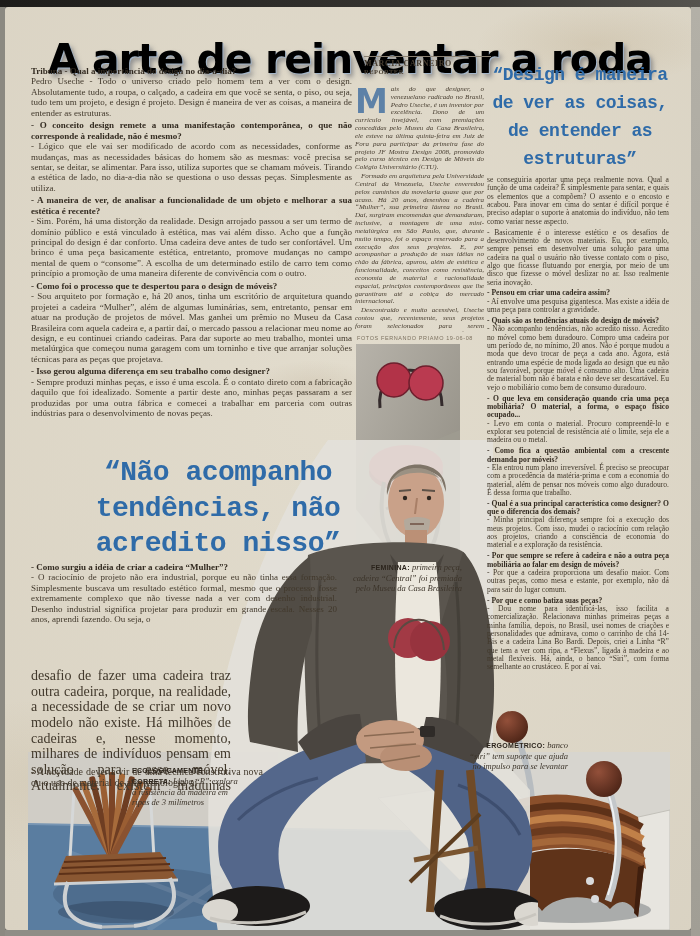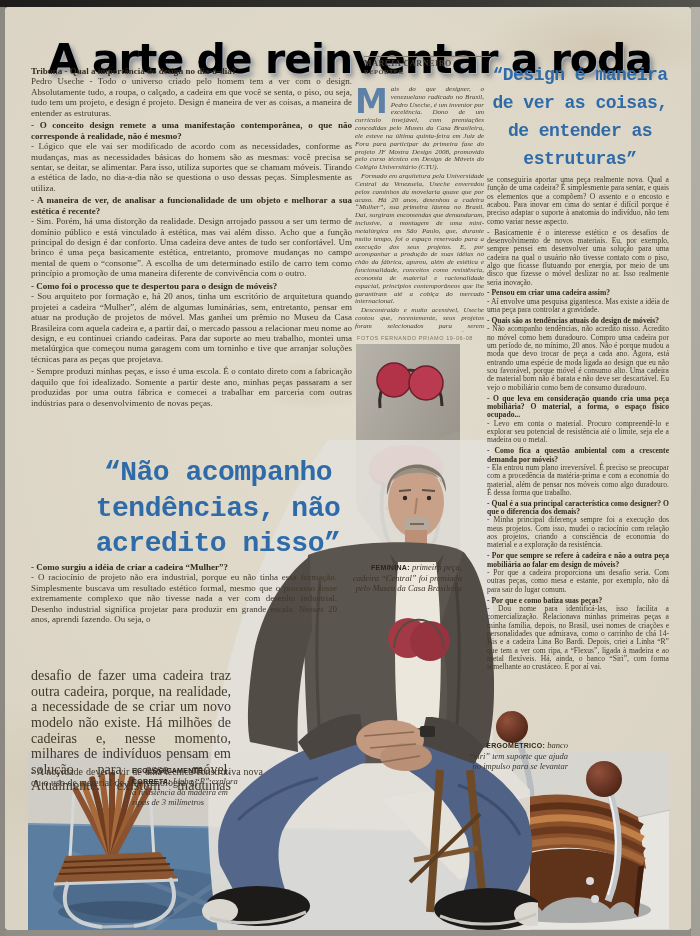--- a/index.html
+++ b/index.html
@@ -77,20 +77,21 @@
 
   <div id="left1" class="coltext">
     <p class="q">Tribuna - Qual a importância do design no dia-a-dia?</p>
     <p class="a">Pedro Useche - Todo o universo criado pelo homem tem a ver com o design. Absolutamente tudo, a roupa, o calçado, a cadeira em que você se senta, o piso, ou seja, tudo tem um projeto, e design é projeto. Design é maneira de ver as coisas, a maneira de entender as estruturas.</p>
     <p class="q">- O conceito design remete a uma manifestação contemporânea, o que não corresponde à realidade, não é mesmo?</p>
     <p class="a">- Lógico que ele vai ser modificado de acordo com as necessidades, conforme as mudanças, mas as necessidades básicas do homem são as mesmas: você precisa se sentar, se deitar, se alimentar. Para isso, utiliza suportes que se chamam móveis. Tirando a estética de lado, no dia-a-dia não se questiona o uso dessas peças. Simplesmente as utiliza.</p>
     <p class="q">- A maneira de ver, de analisar a funcionalidade de um objeto e melhorar a sua estética é recente?</p>
     <p class="a">- Sim. Porém, há uma distorção da realidade. Design arrojado passou a ser um termo de domínio público e está vinculado à estética, mas vai além disso. Acho que a função principal do design é dar conforto. Uma cadeira deve antes de tudo ser confortável. Um brinco é uma peça basicamente estética, entretanto, promove mudanças no campo mental de quem o “consome”. A escolha de um determinado estilo de carro tem como princípio a promoção de uma maneira diferente de convivência com o outro.</p>
     <p class="q">- Como foi o processo que te despertou para o design de móveis?</p>
     <p class="a">- Sou arquiteto por formação e, há 20 anos, tinha um escritório de arquitetura quando projetei a cadeira “Mulher”, além de algumas luminárias, sem, entretanto, pensar em atuar na produção de projetos de móvel. Mas ganhei um prêmio no Museu da Casa Brasileira com aquela cadeira e, a partir daí, o mercado passou a relacionar meu nome ao design, e eu continuei criando cadeiras. Para dar suporte ao meu trabalho, montei uma metalúrgica que começou numa garagem com um torninho e tive que arranjar soluções técnicas para as peças que projetava.</p>
+    <p class="q">- Isso gerou alguma diferença em seu trabalho como designer?</p>
     <p class="a">- Sempre produzi minhas peças, e isso é uma escola. É o contato direto com a fabricação daquilo que foi idealizado. Somente a partir deste ano, minhas peças passaram a ser produzidas por uma outra fábrica e comecei a trabalhar em parceria com outras indústrias para o desenvolvimento de novas peças.</p>
   </div>
 
   <div id="quoteL" class="pullquote">“Não acompanho tendências, não acredito nisso”</div>
 
   <div id="left2" class="coltext">
     <p class="q">- Como surgiu a idéia de criar a cadeira “Mulher”?</p>
     <p class="a">- O raciocínio de projeto não era industrial, porque eu não tinha essa formação. Simplesmente buscava um resultado estético formal, mesmo que o processo fosse extremamente complexo que não tivesse nada a ver com desenho industrial. Desenho industrial significa projetar para produzir em grande escala. Nesses 20 anos, aprendi fazendo. Ou seja, o</p>
   </div>
   <div id="left3" class="coltext">
@@ -120,21 +121,21 @@
     <p class="a">- Aí envolve uma pesquisa gigantesca. Mas existe a idéia de uma peça para controlar a gravidade.</p>
     <p class="q">- Quais são as tendências atuais do design de móveis?</p>
     <p class="a">- Não acompanho tendências, não acredito nisso. Acredito no móvel como bem duradouro. Compro uma cadeira por um período de, no mínimo, 20 anos. Não é porque mudou a moda que devo trocar de peça a cada ano. Agora, está entrando uma espécie de moda ligada ao design que eu não sou favorável, porque móvel é consumo alto. Uma cadeira de material bom não é barata e não deve ser descartável. Eu vejo o mobiliário como bem de consumo duradouro.</p>
     <p class="q">- O que leva em consideração quando cria uma peça mobiliária? O material, a forma, o espaço físico ocupado...</p>
     <p class="a">- Levo em conta o material. Procuro compreendê-lo e explorar seu potencial de resistência até o limite, seja ele a madeira ou o metal.</p>
     <p class="q">- Como fica a questão ambiental com a crescente demanda por móveis?</p>
     <p class="a">- Ela entrou num plano irreversível. É preciso se preocupar com a procedência da matéria-prima e com a economia do material, além de pensar nos móveis como algo duradouro. É dessa forma que trabalho.</p>
     <p class="q">- Qual é a sua principal característica como designer? O que o diferencia dos demais?</p>
     <p class="a">- Minha principal diferença sempre foi a execução dos meus projetos. Com isso, mudei o raciocínio com relação aos projetos, criando a consciência de economia do material e a exploração da resistência.</p>
     <p class="q">- Por que sempre se refere à cadeira e não a outra peça mobiliária ao falar em design de móveis?</p>
-    <p class="a">- Por que a cadeira proporciona um desafio seria. Com outras peças, como mesa e estante, por exemplo, não dá para sair do lugar comum.</p>
+    <p class="a">- Por que a cadeira proporciona um desafio maior. Com outras peças, como mesa e estante, por exemplo, não dá para sair do lugar comum.</p>
     <p class="q">- Por que e como batiza suas peças?</p>
     <p class="a">- Dou nome para identificá-las, isso facilita a comercialização. Relacionava minhas primeiras peças a minha família, depois, no Brasil, usei nomes de criações e personalidades que admirava, como o carrinho de chá 14-Bis e a cadeira Lina Bo Bardi. Depois, criei a Linha “R” que tem a ver com ripa, a “Flexus”, ligada à madeira e ao metal flexíveis. Há, ainda, o banco “Siri”, com forma semelhante ao crustáceo. E por aí vai.</p>
   </div>
 
   <div id="photo-strip" class="photo">
     <svg width="642" height="178" viewBox="0 0 642 178">
       <rect width="642" height="78" fill="#d7d5cf"></rect>
       <rect width="250" height="78" fill="#d0cdc6"></rect>
       <path d="M0,72 L642,84 L642,178 L0,178 Z" fill="#5a7da0"></path>
       <path d="M0,72 L642,84" stroke="#7795b3" stroke-width="2" fill="none"></path>

